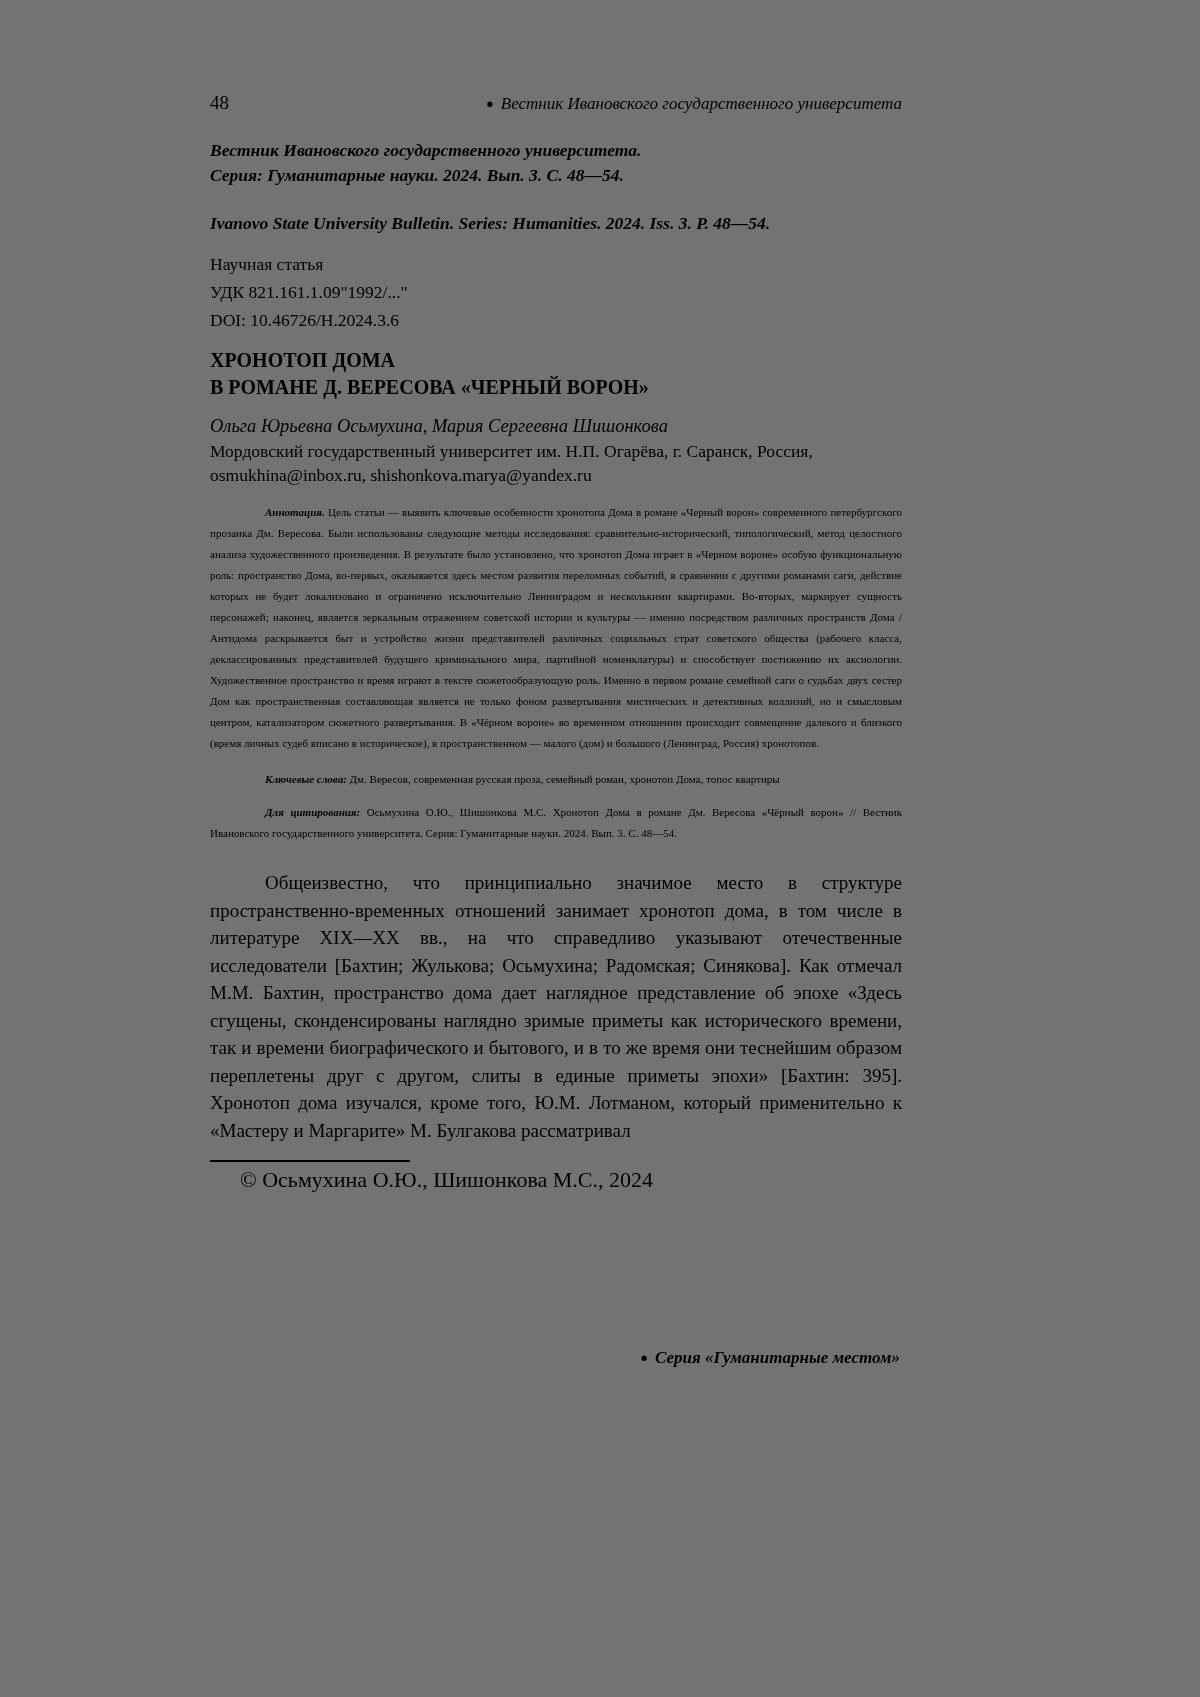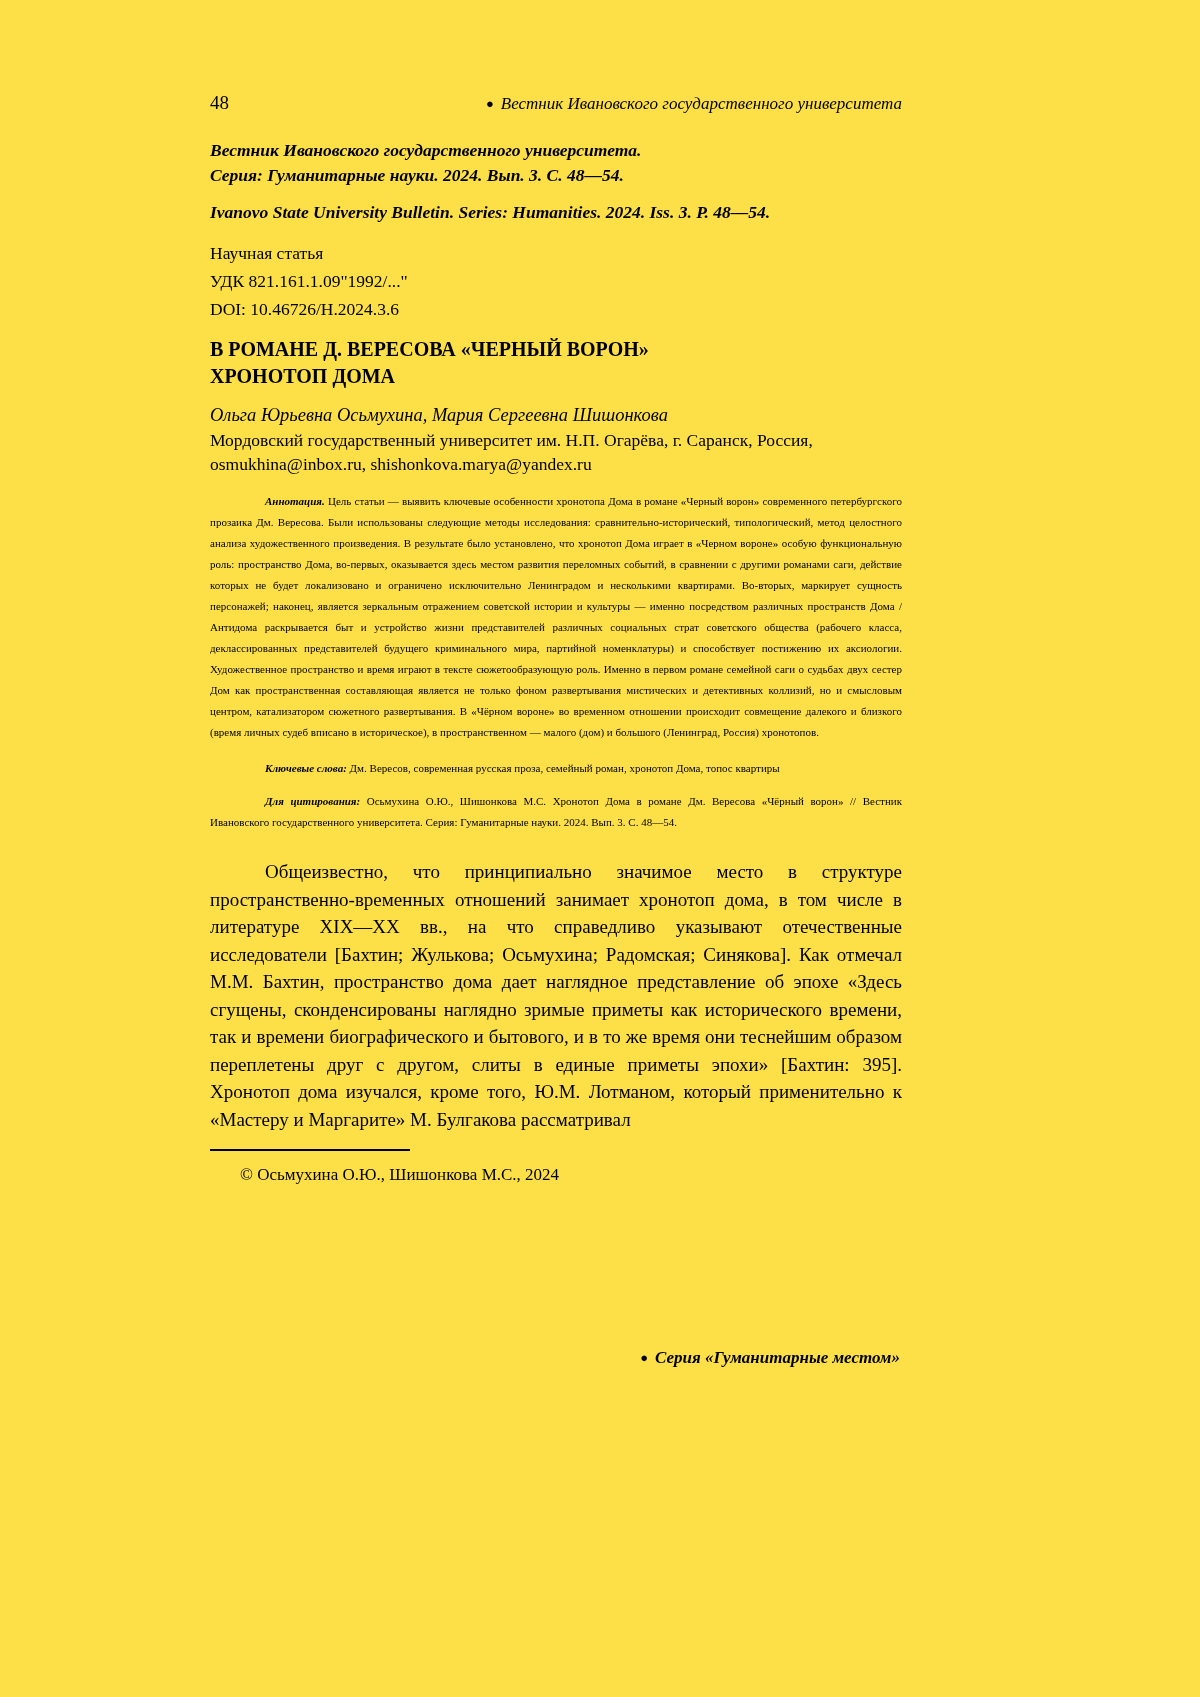--- a/index.html
+++ b/index.html
@@ -1,20 +1,20 @@
 <!DOCTYPE html>
 <html><head>
 <meta charset="utf-8">
 <style>
   html, body { margin: 0; padding: 0; background: #ffffff; }
   .page {
     position: relative;
     width: 1200px;
     height: 1697px;
-    background: #fde047;
+    background: #737373;
     color: #000000;
     font-family: "Liberation Serif", "DejaVu Serif", serif;
     overflow: hidden;
     box-sizing: border-box;
     padding-left: 40px;
   }
   .content {
     position: absolute;
     top: 92px;
     left: 210px;
@@ -35,21 +35,21 @@
     white-space: nowrap;
   }
   .bullet { font-style: normal; font-size: 13px; vertical-align: 1px; margin-right: 7px; }
 
   .journal-refs {
     font-size: 17.5px;
     font-weight: bold;
     font-style: italic;
     line-height: 25px;
   }
-  .journal-refs .en-line { margin-top: 12px; }
+  .journal-refs .en-line { margin-top: 23px; }
 
   .meta {
     margin-top: 14px;
     font-size: 17.5px;
     line-height: 28px;
   }
 
   .title {
     margin-top: 13px;
     font-size: 20px;
@@ -87,23 +87,23 @@
     text-indent: 55px;
   }
 
   .footnote { margin-top: 16px; }
   .footnote-rule {
     width: 200px;
     border-top: 2px solid #000;
     height: 0;
   }
   .footnote-text {
-    margin-top: 13px;
+    margin-top: 7px;
     padding-left: 30px;
-    font-size: 17px;
+    font-size: 22px;
     line-height: 22px;
   }
 
   .page-footer {
     position: absolute;
     top: 1348px;
     right: 300px;
     font-size: 17px;
     font-weight: bold;
     font-style: italic;
@@ -127,22 +127,22 @@
       <div class="en-line">Ivanovo State University Bulletin. Series: Humanities. 2024. Iss. 3. P. 48—54.</div>
     </div>
 
     <div class="meta">
       <div>Научная статья</div>
       <div>УДК 821.161.1.09"1992/..."</div>
       <div>DOI: 10.46726/H.2024.3.6</div>
     </div>
 
     <div class="title">
+      <div>ХРОНОТОП ДОМА</div>
       <div>В РОМАНЕ Д. ВЕРЕСОВА «ЧЕРНЫЙ ВОРОН»</div>
-      <div>ХРОНОТОП ДОМА</div>
     </div>
 
     <div class="authors">Ольга Юрьевна Осьмухина, Мария Сергеевна Шишонкова</div>
     <div class="affiliation">Мордовский государственный университет им. Н.П. Огарёва, г. Саранск, Россия,</div>
     <div class="emails">osmukhina@inbox.ru, shishonkova.marya@yandex.ru</div>
 
     <p class="small-block abstract"><span class="label-bi">Аннотация.</span> <span>Цель статьи — выявить ключевые особенности хронотопа Дома в романе «Черный ворон» современного петербургского прозаика Дм. Вересова. Были использованы следующие методы исследования: сравнительно-исторический, типологический, метод целостного анализа художественного произведения. В результате было установлено, что хронотоп Дома играет в «Черном вороне» особую функциональную роль: пространство Дома, во-первых, оказывается здесь местом развития переломных событий, в сравнении с другими романами саги, действие которых не будет локализовано и ограничено исключительно Ленинградом и несколькими квартирами. Во-вторых, маркирует сущность персонажей; наконец, является зеркальным отражением советской истории и культуры — именно посредством различных пространств Дома / Антидома раскрывается быт и устройство жизни представителей различных социальных страт советского общества (рабочего класса, деклассированных представителей будущего криминального мира, партийной номенклатуры) и способствует постижению их аксиологии. Художественное пространство и время играют в тексте сюжетообразующую роль. Именно в первом романе семейной саги о судьбах двух сестер Дом как пространственная составляющая является не только фоном развертывания мистических и детективных коллизий, но и смысловым центром, катализатором сюжетного развертывания. В «Чёрном вороне» во временном отношении происходит совмещение далекого и близкого (время личных судеб вписано в историческое), в пространственном — малого (дом) и большого (Ленинград, Россия) хронотопов.</span></p>
 
     <p class="small-block keywords"><span class="label-bi">Ключевые слова:</span> <span>Дм. Вересов, современная русская проза, семейный роман, хронотоп Дома, топос квартиры</span></p>
 

